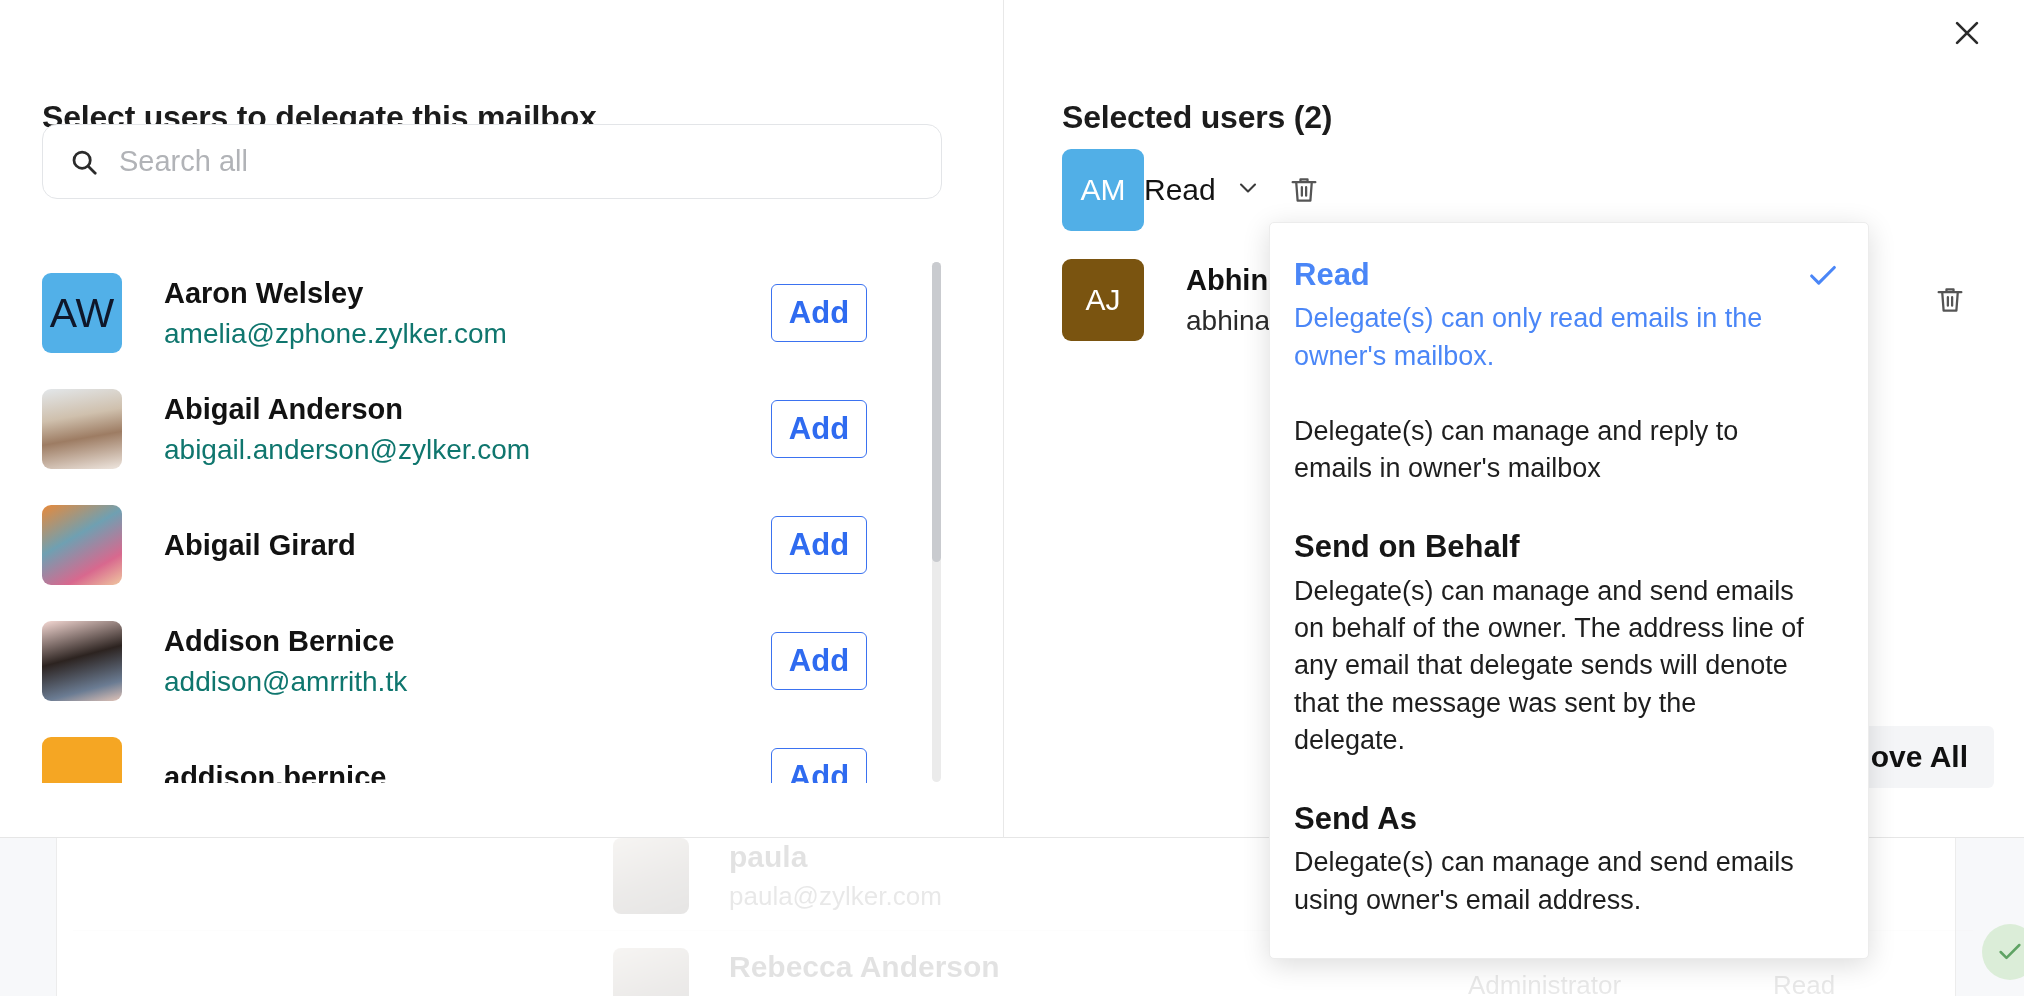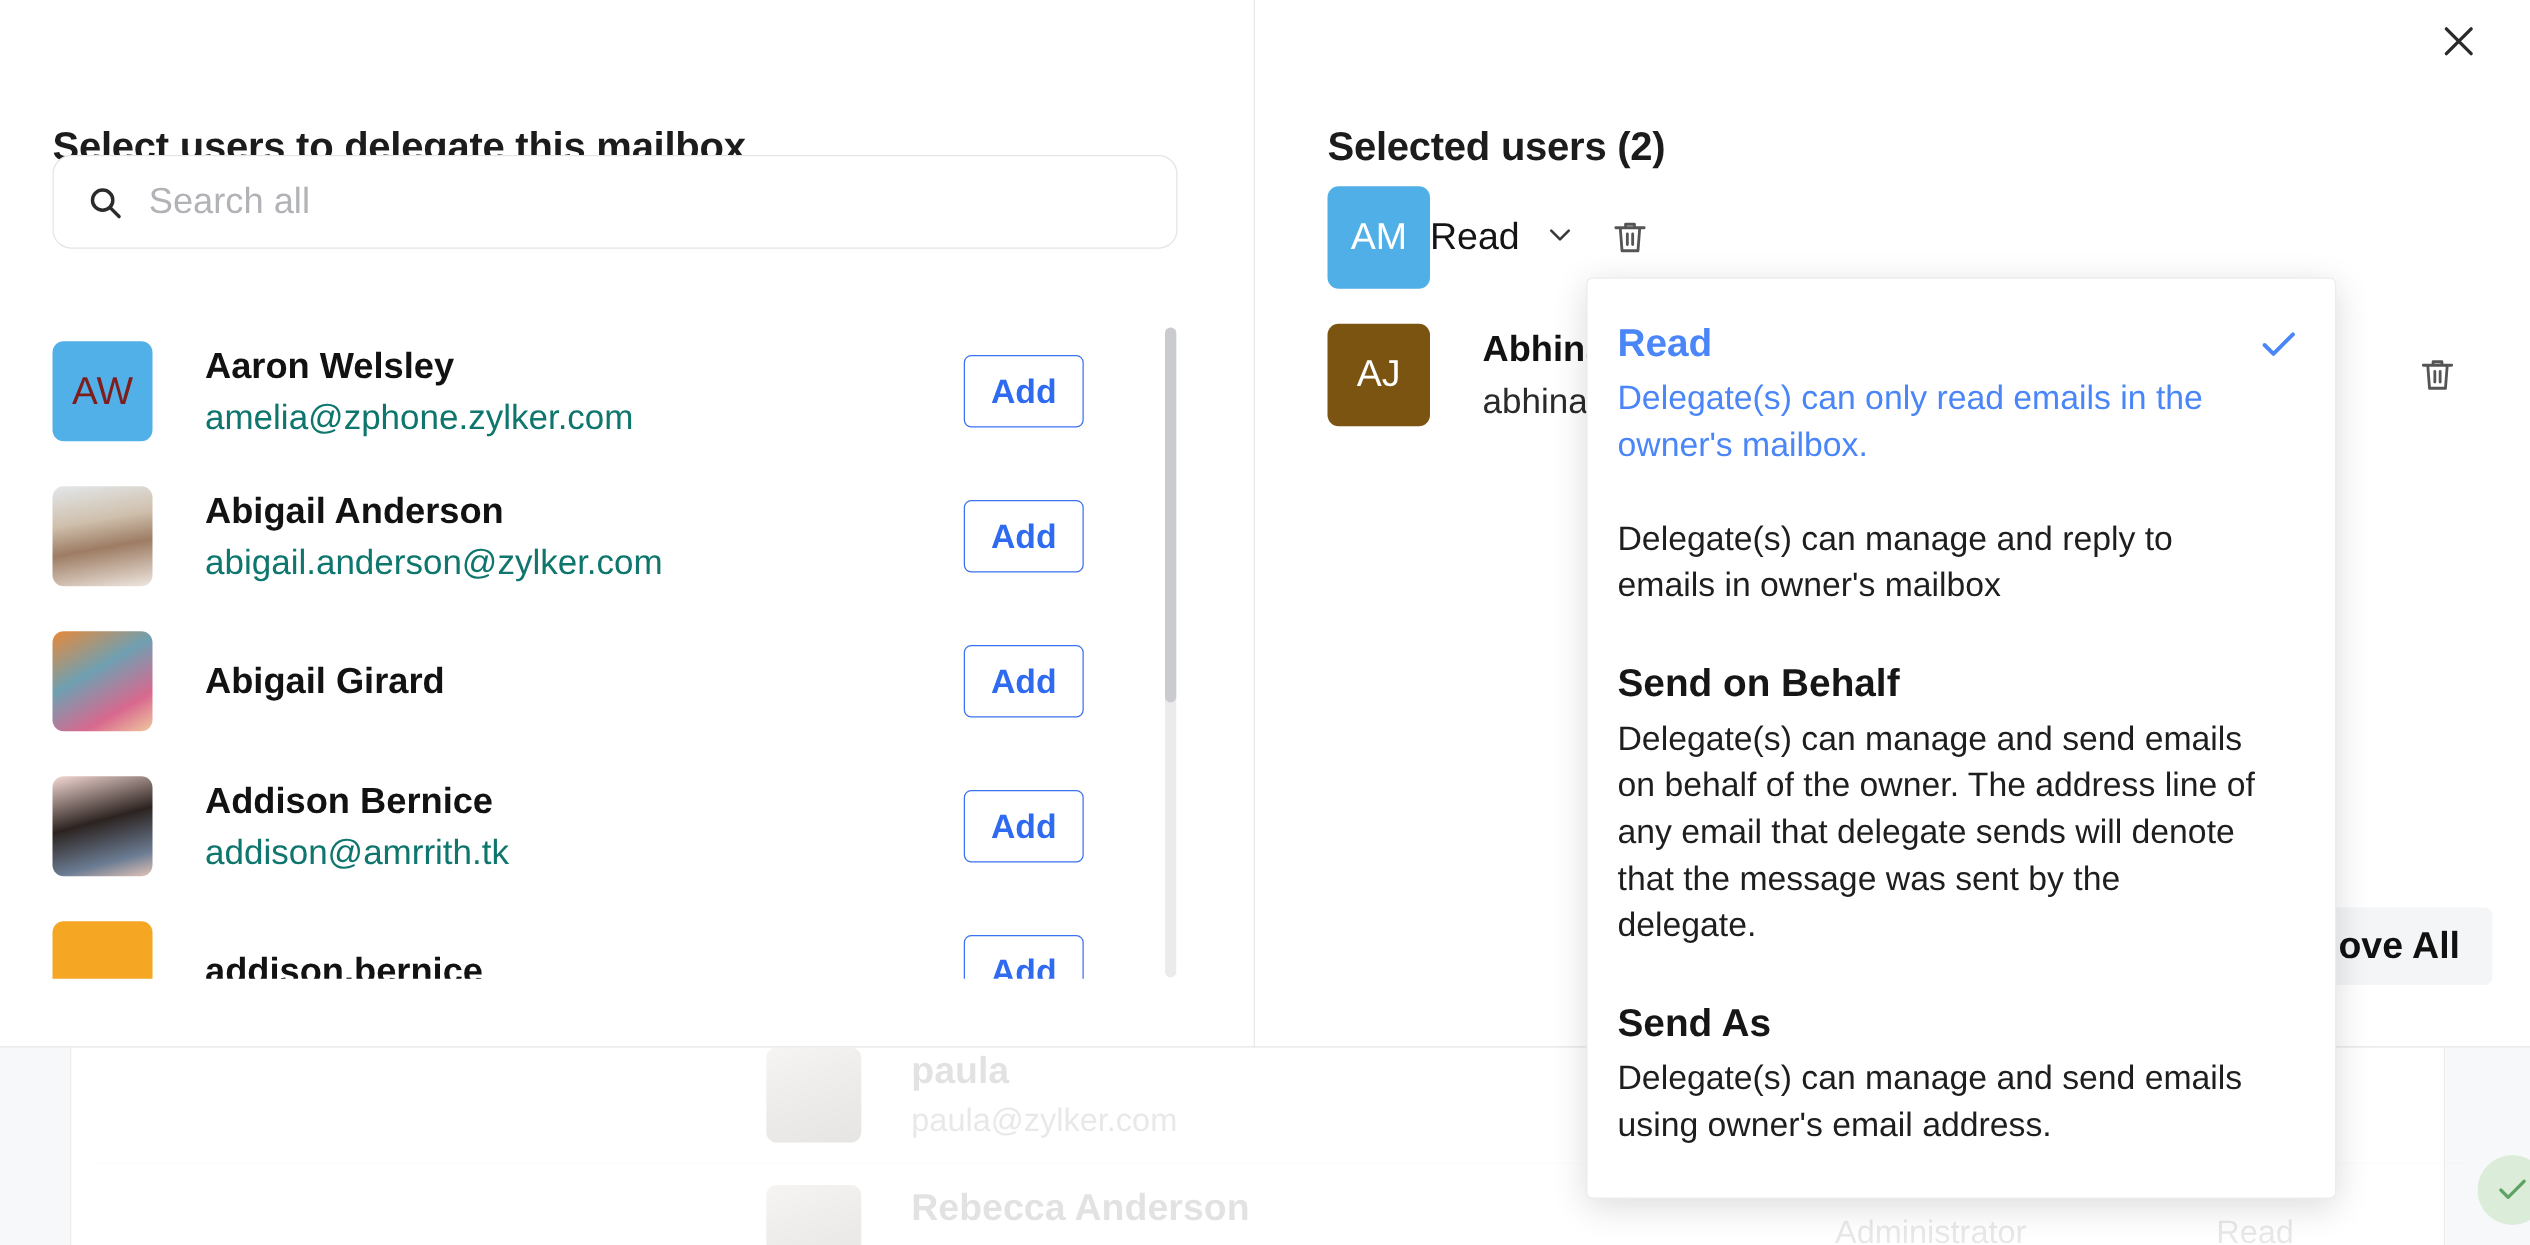--- a/index.html
+++ b/index.html
@@ -85,33 +85,33 @@
   #user-list {
     position: absolute; left: 0; top: 255px; width: 945px; height: 528px;
     overflow: hidden;
   }
   .user-row {
     height: 116px; display: flex; align-items: center; padding-left: 42px;
   }
   .avatar {
     width: 80px; height: 80px; border-radius: 9px; flex: none;
     display: flex; align-items: center; justify-content: center;
-    color: #7f1d1d; font-size: 31px; font-weight: 500; overflow: hidden;
+    color: #0f172a; font-size: 41px; font-weight: 500; overflow: hidden;
   }
   .avatar-photo { width: 80px; height: 80px; border-radius: 9px; flex: none; }
   .ph1 { background: linear-gradient(170deg,#e3e7ea 0%,#cfc0ad 35%,#9d7c63 60%,#efe7e0 100%); }
   .ph2 { background: linear-gradient(150deg,#e8893a 0%,#6fa0b2 40%,#d8688e 75%,#f0c8a0 100%); }
   .ph3 { background: linear-gradient(165deg,#f5d9d4 0%,#2c2320 45%,#6b7c93 80%,#e2c4b8 100%); }
   .user-meta { margin-left: 42px; flex: 1; }
   .user-name { font-size: 29px; font-weight: bold; color: #121212; line-height: 1.45; }
   .user-mail { font-size: 28px; color: #0f766e; line-height: 1.45; }
   .add-btn {
     width: 96px; height: 58px; margin-right: 78px; flex: none;
     border: 1.5px solid #3b72f0; border-radius: 6px; background: #fff;
-    color: #2f6bf0; font-family: inherit; font-size: 27px; font-weight: bold;
+    color: #2f6bf0; font-family: inherit; font-size: 31px; font-weight: bold;
     cursor: pointer;
   }
 
   #left-scrollbar {
     position: absolute; left: 932px; top: 262px; width: 9px; height: 520px;
     background: #ebebeb; border-radius: 5px;
   }
   #left-scroll-thumb {
     position: absolute; left: 0; top: 0; width: 9px; height: 300px;
     background: #c9cbcf; border-radius: 5px;

